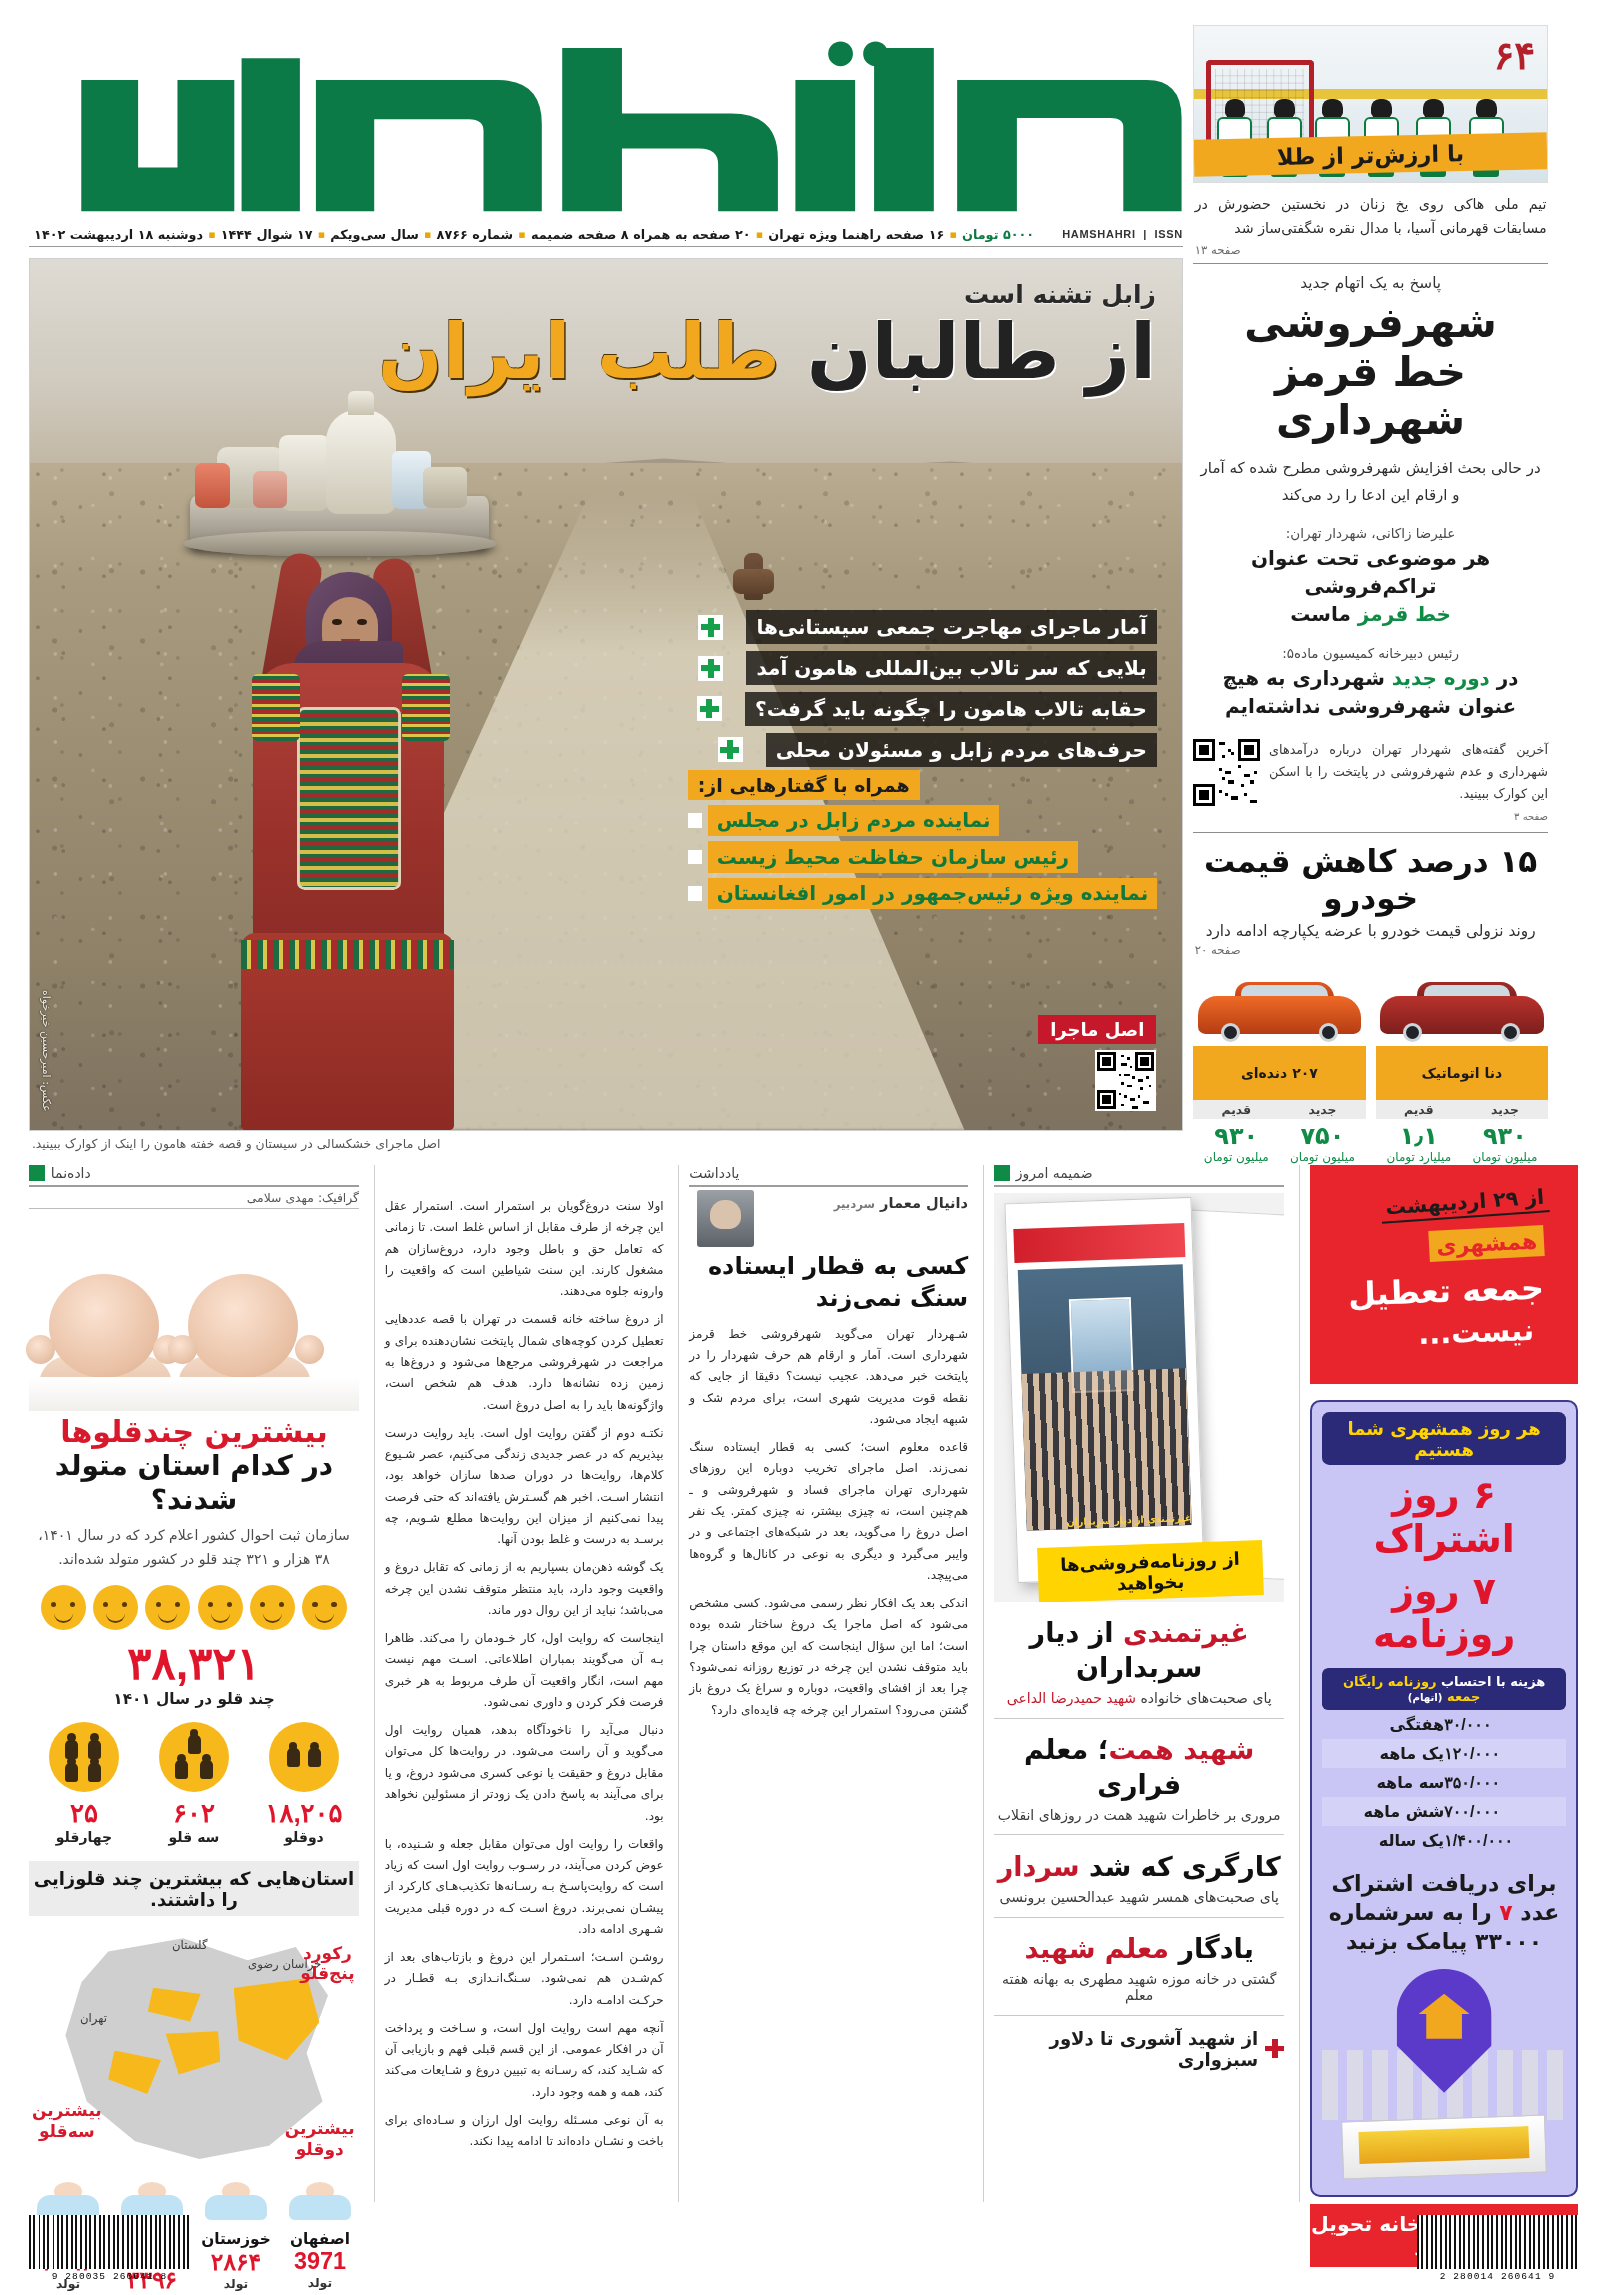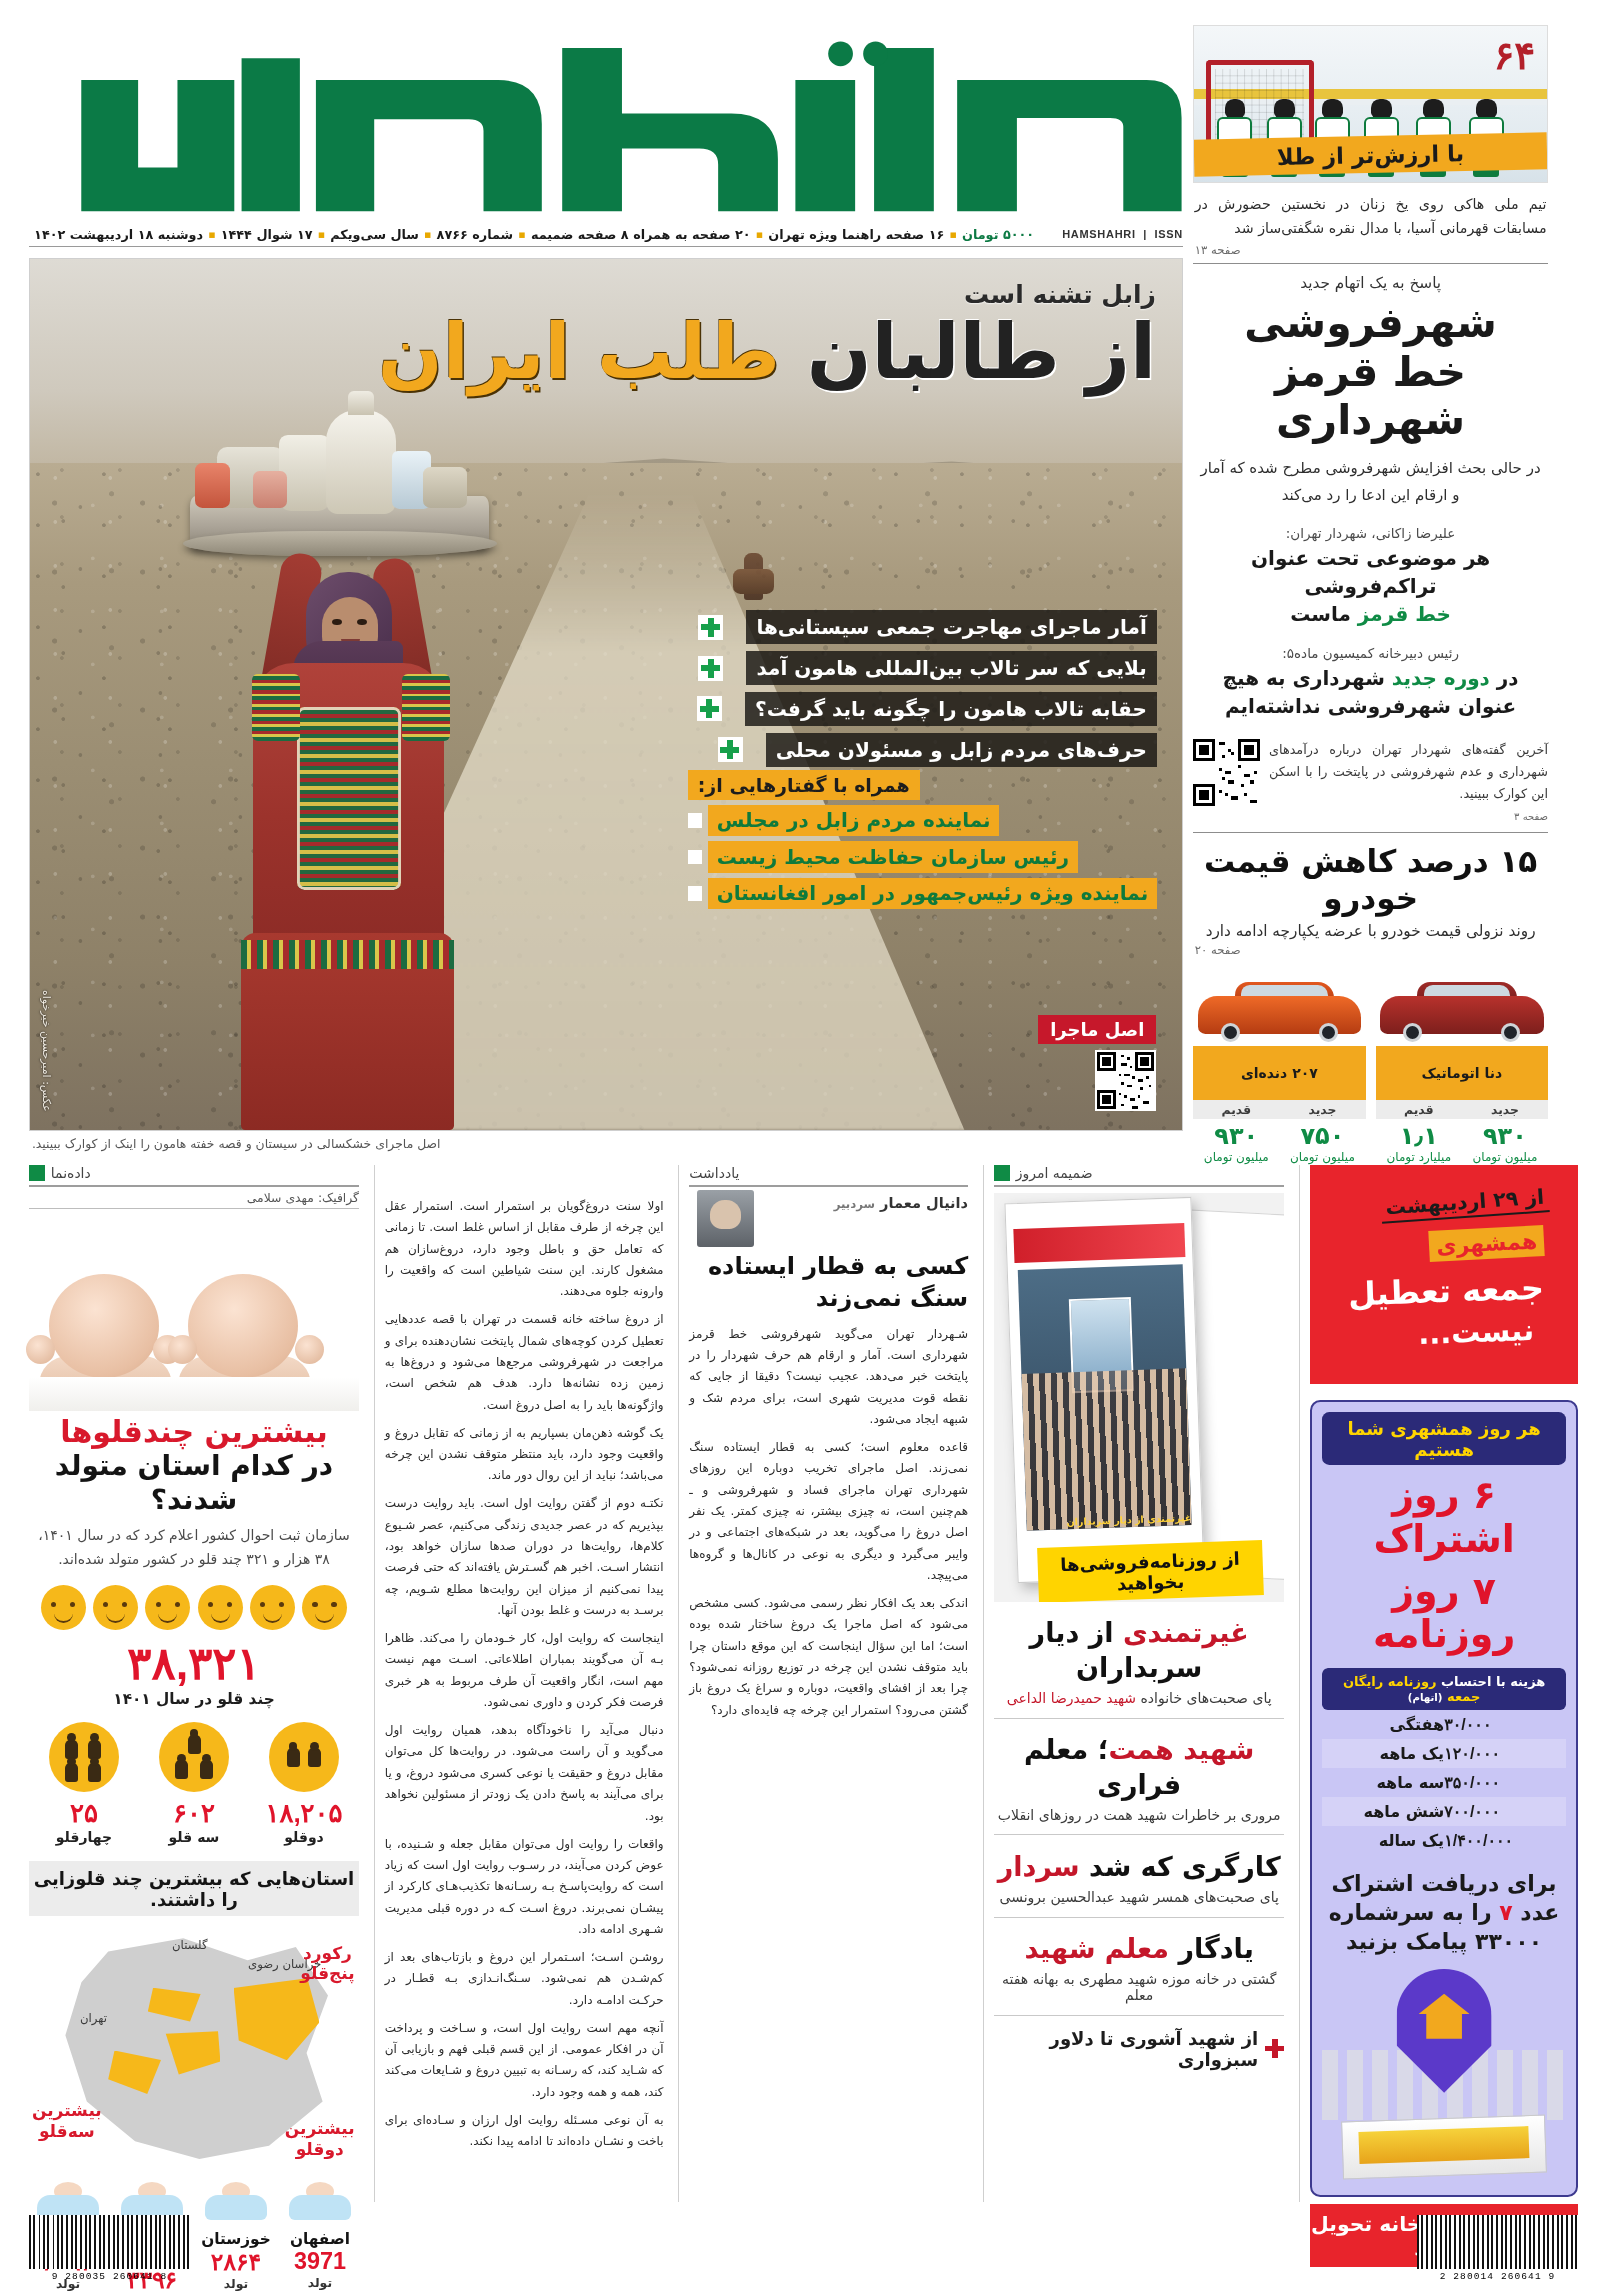--- a/index.html
+++ b/index.html
@@ -809,22 +809,22 @@
         </div>
       </div>
     </div>
 
     <div class="col col-note">
       <div class="note-kicker" style="opacity:0">.</div>
       <div class="sec-rule" style="opacity:0"></div>
       <div class="note-body">
         <p>اولا سنت دروغ‌گویان بر استمرار است. استمرار عقل این چرخه از طرف مقابل از اساس غلط است. تا زمانی که تعامل حق و باطل وجود دارد، دروغ‌سازان هم مشغول کارند. این سنت شیاطین است که واقعیت را وارونه جلوه می‌دهند.</p>
         <p>از دروغ ساخته خانه قسمت در تهران با قصه عددهایی تعطیل کردن کوچه‌های شمال پایتخت نشان‌دهنده برای و مراجعت در شهرفروشی مرجع‌ها می‌شود و دروغ‌ها به زمین زده نشانه‌ها دارد. هدف هم شخص است، واژگونه‌ها باید را به اصل دروغ است.</p>
+        <p>نکتـه دوم از گفتن روایت اول است. باید روایت درست بپذیریم که در عصر جدیدی زندگی می‌کنیم، عصر شـیوع کلام‌ها، روایت‌ها در دوران صدها سازان خواهد بود، انتشار اسـت. اخبر هم گسـترش یافته‌اند که حتی فرصت پیدا نمی‌کنیم از میزان این روایت‌ها مطلع شـویم، چه برسـد به درست و غلط بودن آنها.</p>
         <p>یک گوشه ذهن‌مان بسپاریم به از زمانی که تقابل دروغ و واقعیت وجود دارد، باید منتظر متوقف نشدن این چرخه می‌باشد؛ نباید از این روال دور ماند.</p>
-        <p>نکتـه دوم از گفتن روایت اول است. باید روایت درست بپذیریم که در عصر جدیدی زندگی می‌کنیم، عصر شـیوع کلام‌ها، روایت‌ها در دوران صدها سازان خواهد بود، انتشار اسـت. اخبر هم گسـترش یافته‌اند که حتی فرصت پیدا نمی‌کنیم از میزان این روایت‌ها مطلع شـویم، چه برسـد به درست و غلط بودن آنها.</p>
         <p>اینجاست که روایت اول، کار خـودمان را می‌کند. ظاهرا بـه آن می‌گویند بمباران اطلاعاتی. اسـت مهم نیست مهم است، انگار واقعیت آن طرف مربوط به هر خبری فرصت فکر کردن و داوری نمی‌شود.</p>
         <p>دنبال می‌آید را ناخودآگاه بدهد، همیان روایت اول می‌گوید و آن راست می‌شود. در روایت‌ها کل می‌توان مقابل دروغ و حقیقت یا نوعی کسری می‌شود دروغ، و یا برای می‌آیند به پاسخ دادن یک زودتر از مسئولین نخواهد بود.</p>
         <p>واقعات را روایت اول می‌توان مقابل جعله و شـنیده، با عوض کردن می‌آیند، در رسـوب روایت اول است که زیاد است که روایت‌پاسـخ بـه رسـانه‌ها تکذیب‌هـای کارکرد از پیشـان نمی‌برند. دروغ اسـت کـه در دوره قبلی مدیریت شـهری ادامه داد.</p>
         <p>روشـن اسـت؛ اسـتمرار این دروغ و بازتاب‌های بعد از کم‌شـدن هم نمی‌شود. سـنگ‌انـدازی بـه قطـار در حرکـت ادامـه دارد.</p>
         <p>آنچه مهم است روایت اول است، و سـاخت و پرداخت آن در افکار عمومی. از این قسم قبلی فهم و بازیابی آن که شـاید کند، که رسـانه به تبیین دروغ و شـایعات می‌کند کند، همه و همه وجود دارد.</p>
         <p>به آن نوعی مسـئله روایت اول ارزان و سـاده‌ای برای باخت و نشـان داده‌اند تا ادامه پیدا نکند.</p>
       </div>
     </div>
 
     <div class="col col-yad">

